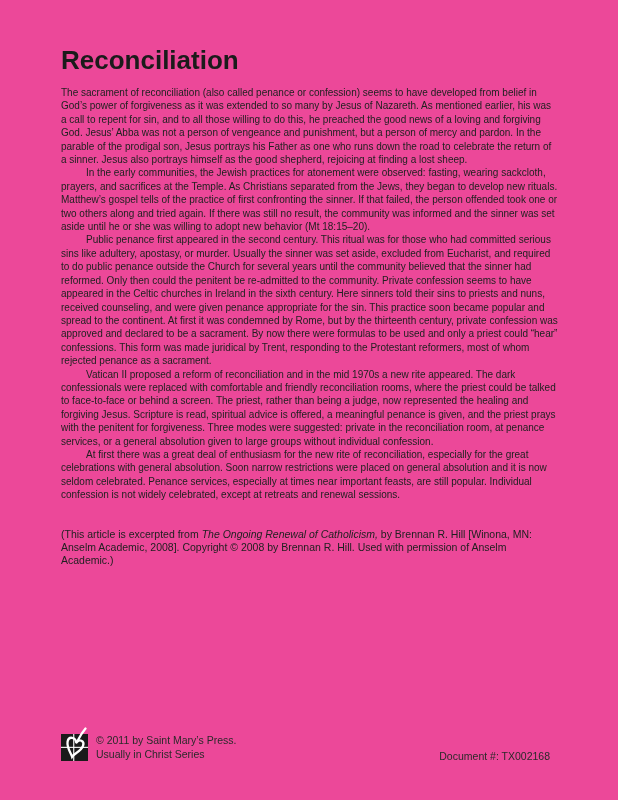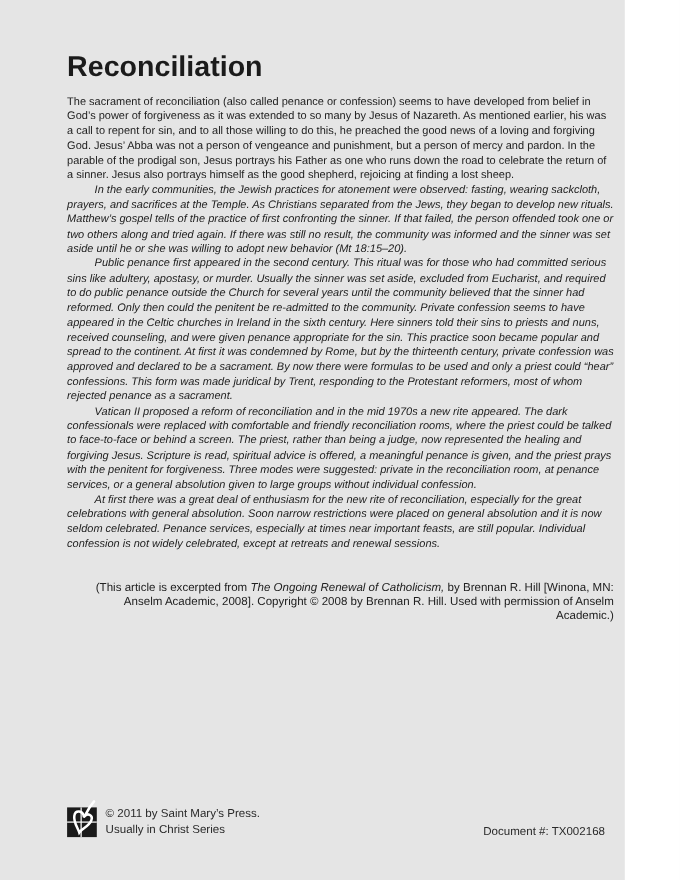--- a/index.html
+++ b/index.html
@@ -2,23 +2,23 @@
 <html><head>
 <meta charset="utf-8">
 <style>
   html, body {
     margin: 0;
     padding: 0;
     background: #ffffff;
   }
   .sheet {
     position: relative;
-    width: 568px;
+    width: 618px;
     height: 800px;
-    background: #e5e5e5;
+    background: #ec4899;
     font-family: "Liberation Sans", sans-serif;
     color: #212121;
     overflow: hidden;
   }
   .content {
     position: absolute;
     left: 61px;
     top: 45px;
     width: 497px;
   }
@@ -31,27 +31,25 @@
     letter-spacing: 0;
   }
   p.body-par {
     font-size: 10px;
     line-height: 13.4px;
     margin: 0;
     text-align: left;
   }
   p.indent {
     text-indent: 25px;
-    font-style: italic;
   }
   p.citation {
     font-size: 10.5px;
     line-height: 13.4px;
     margin: 26px 0 4px 0;
-    text-align: right;
   }
   p.citation em {
     font-style: italic;
   }
   .footer {
     position: absolute;
     left: 0;
     top: 0;
     width: 618px;
     height: 800px;

